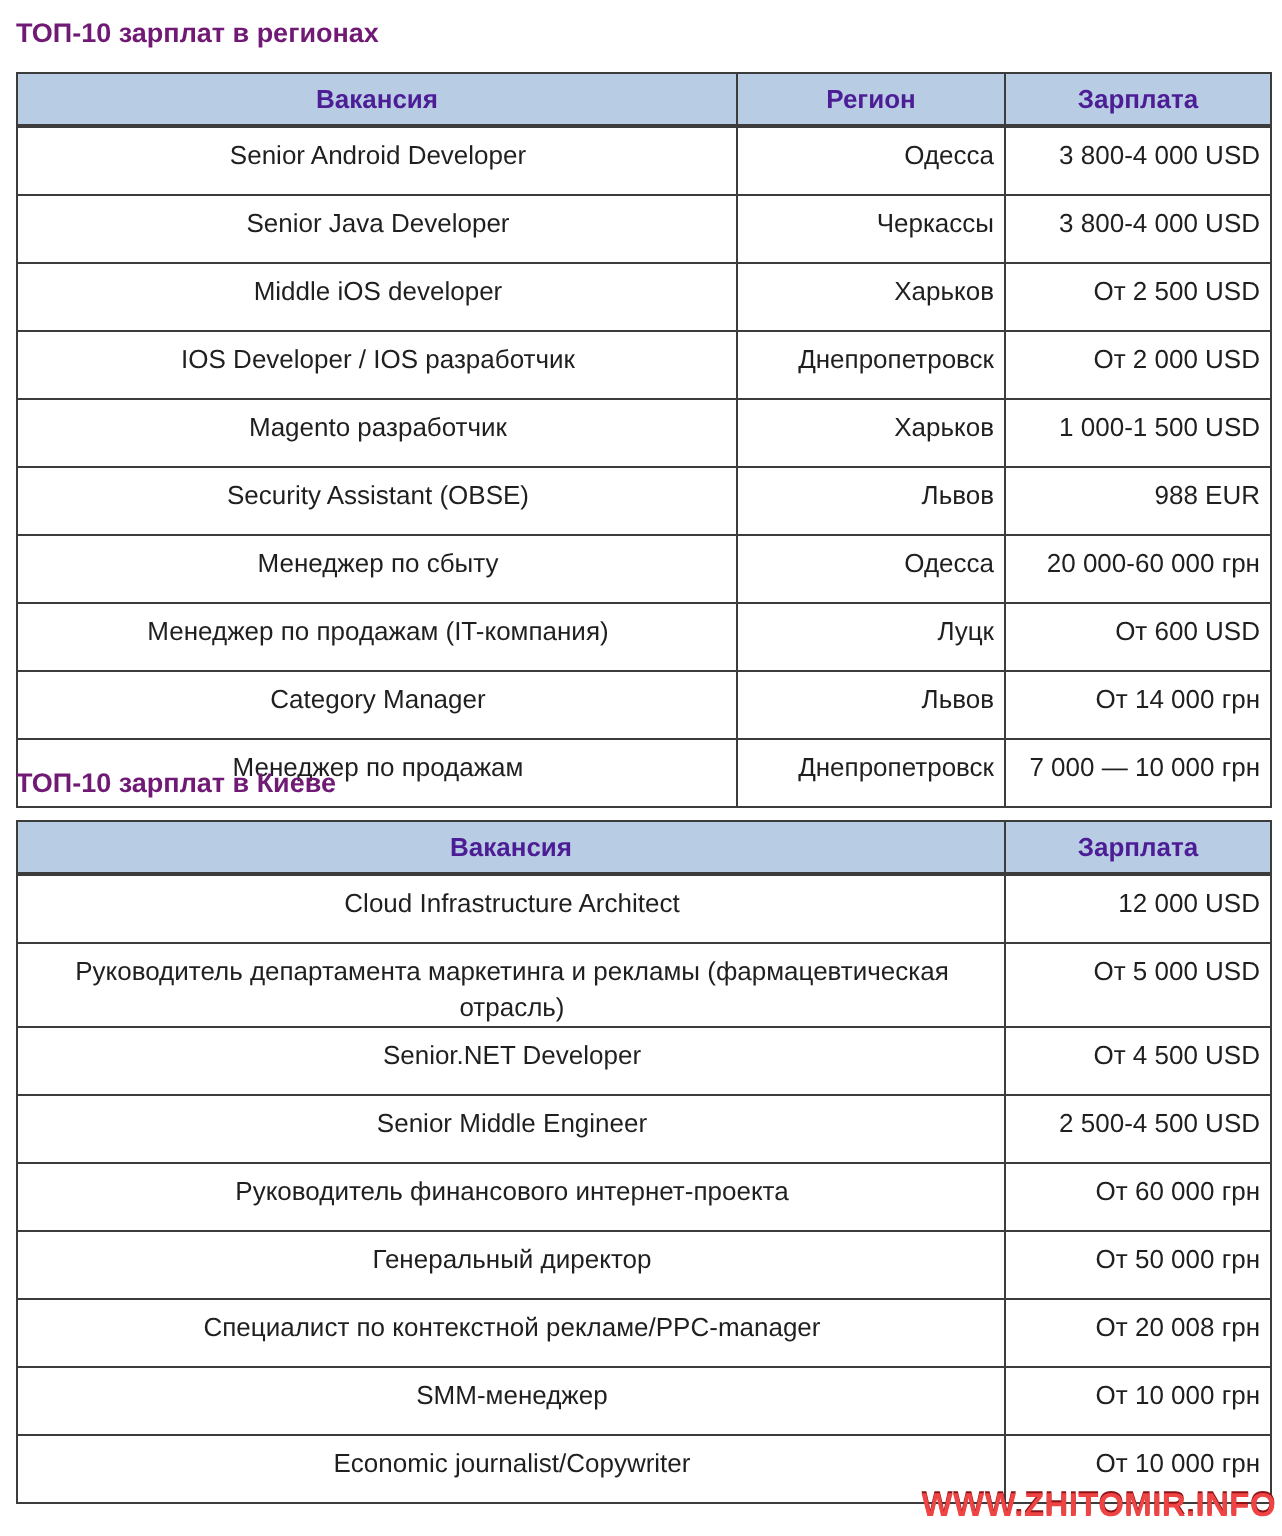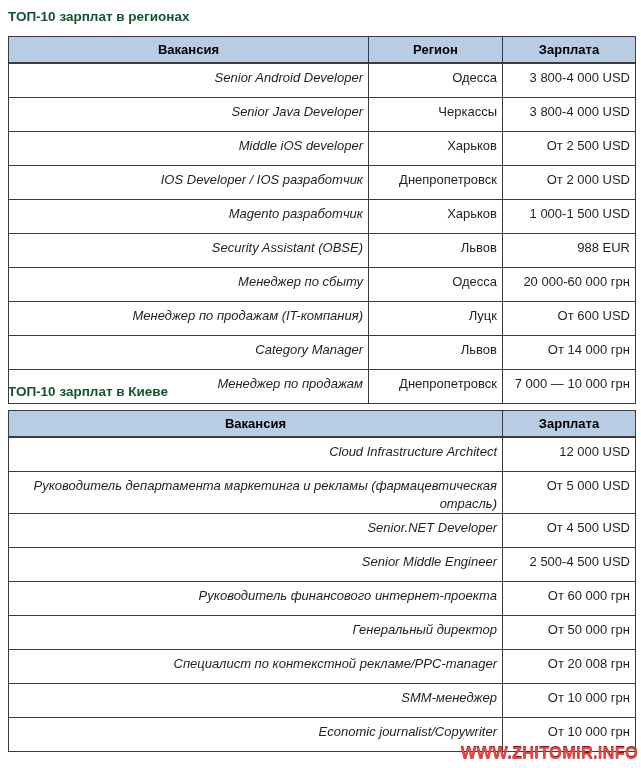--- a/index.html
+++ b/index.html
@@ -6,52 +6,52 @@
   body{
     width:641px;height:768px;
     background:#ffffff;
     font-family:"Liberation Sans", sans-serif;
     color:#1f1f1f;
     position:relative;
     overflow:hidden;
   }
   .doc-title{
     position:absolute;left:8px;
-    font-size:13.5px;font-weight:bold;color:#14532d;
+    font-size:13.5px;font-weight:bold;color:#701a75;
     white-space:nowrap;
   }
   #title-regions{top:9px;}
   #title-kiev{top:384px;}
   table.salary{
     position:absolute;left:8px;
     border-collapse:collapse;
     table-layout:fixed;
     width:627px;
     font-size:13px;
   }
   #table-regions{top:36px;}
   #table-kiev{top:410px;}
   table.salary th{
     background:#b8cce4;
     border:1.5px solid #3c3c3c;
     border-bottom:2px solid #3c3c3c;
     font-weight:bold;
-    color:#000000;
+    color:#4c1d95;
     height:25px;
     text-align:center;
     padding:0 4px;
   }
   table.salary td{
     border:1px solid #3c3c3c;
     height:27px;
     vertical-align:top;
     padding:5px 5px 1px 5px;
     line-height:1.35;
   }
-  table.salary tr td:first-child{text-align:right;padding-left:6px;font-style:italic;}
+  table.salary tr td:first-child{text-align:center;padding-left:6px;}
   table.salary td.c-center{text-align:right;}
   table.salary{border:1.5px solid #3c3c3c;}
   .watermark{
     position:absolute;
     right:3px;top:744px;
     font-size:16.5px;
     font-weight:bold;
     color:#ef4444;
     letter-spacing:0.2px;
     text-shadow:0 -1px 0 #8c1014;

